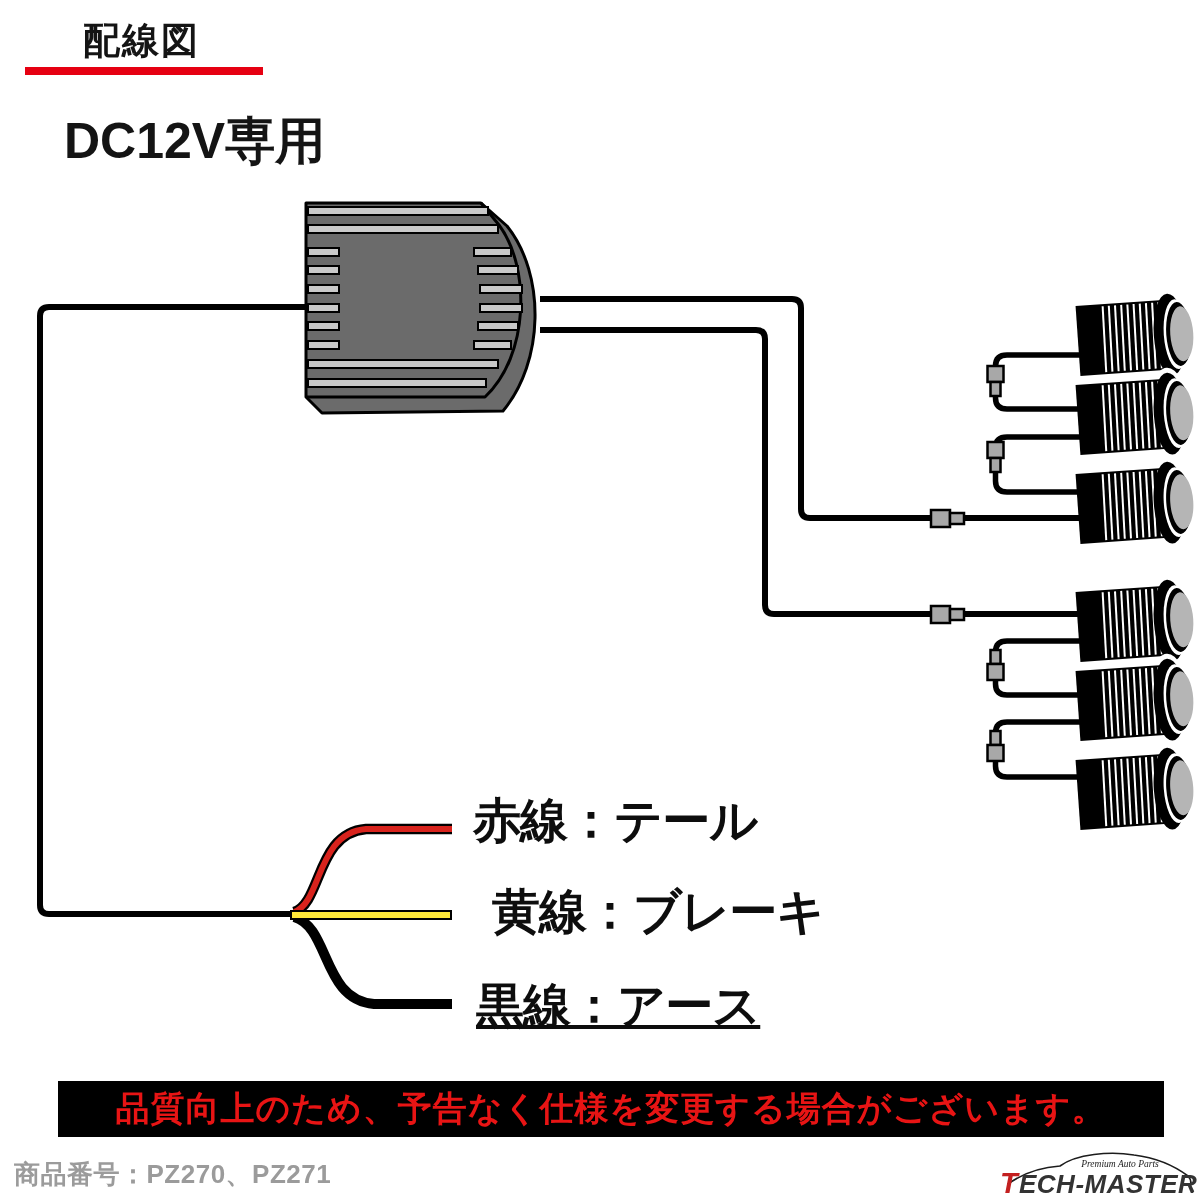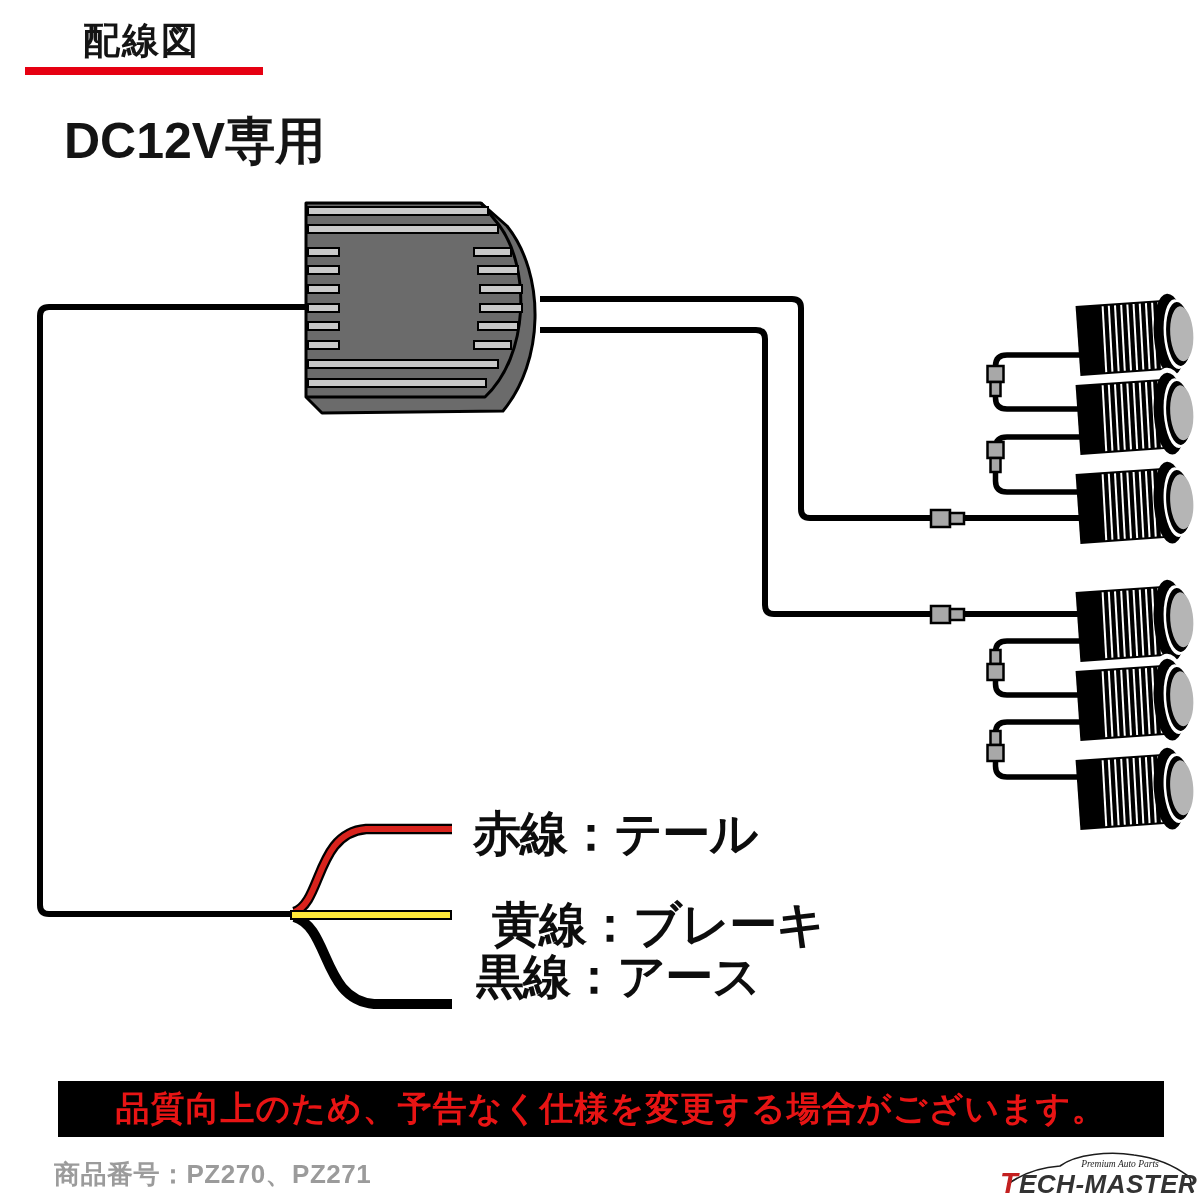--- a/index.html
+++ b/index.html
@@ -13,34 +13,34 @@
     left:83px;top:16px;font-size:37px;font-weight:600;color:#141414;letter-spacing:2px;white-space:nowrap;
   }
   .title-underline{
     left:25px;top:67px;width:238px;height:8px;background:#e60012;
   }
   .voltage-heading{
     left:24px;top:108px;font-size:50px;font-weight:900;color:#141414;letter-spacing:0px;white-space:nowrap;margin-left:40px;
   }
   .diagram-svg{left:0;top:0;width:1200px;height:1200px;}
   .wire-label{
-    font-size:48px;font-weight:900;color:#0d0d0d;letter-spacing:-1px;white-space:nowrap;line-height:1.0;margin-top:13px;
+    font-size:48px;font-weight:900;color:#0d0d0d;letter-spacing:-1px;white-space:nowrap;line-height:1.0;
   }
   .wire-label.red{left:473px;top:797px;}
   .wire-label.yellow{left:492px;top:888px;}
-  .wire-label.black{left:476px;top:940px;}
+  .wire-label.black{left:476px;top:982px;text-decoration:underline;}
   .notice-banner{
     left:58px;top:1081px;width:1106px;height:56px;background:#000000;
     display:flex;align-items:center;justify-content:center;
   }
   .notice-text{
     color:#e81414;font-size:34px;font-weight:700;letter-spacing:1px;white-space:nowrap;
   }
   .product-number{
-    left:14px;top:1157px;font-size:26px;font-weight:700;color:#9b9b9b;letter-spacing:0.5px;white-space:nowrap;margin-left:40px;
+    left:14px;top:1157px;font-size:26px;font-weight:700;color:#9b9b9b;letter-spacing:0.5px;white-space:nowrap;
   }
   .logo-svg{left:998px;top:1146px;width:202px;height:54px;}
 </style>
 </head>
 <body>
 
 <div class="stage">
 
   <div class="abs page-title">配線図</div>
   <div class="abs title-underline"></div>

